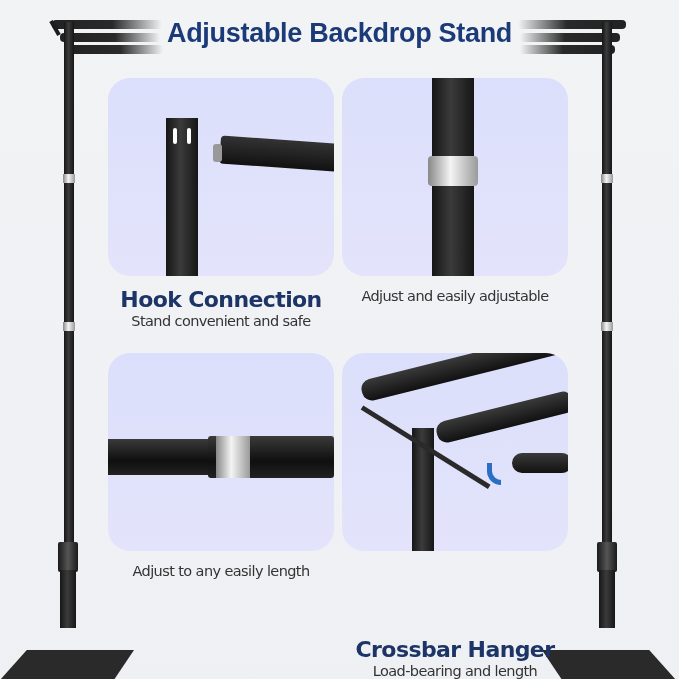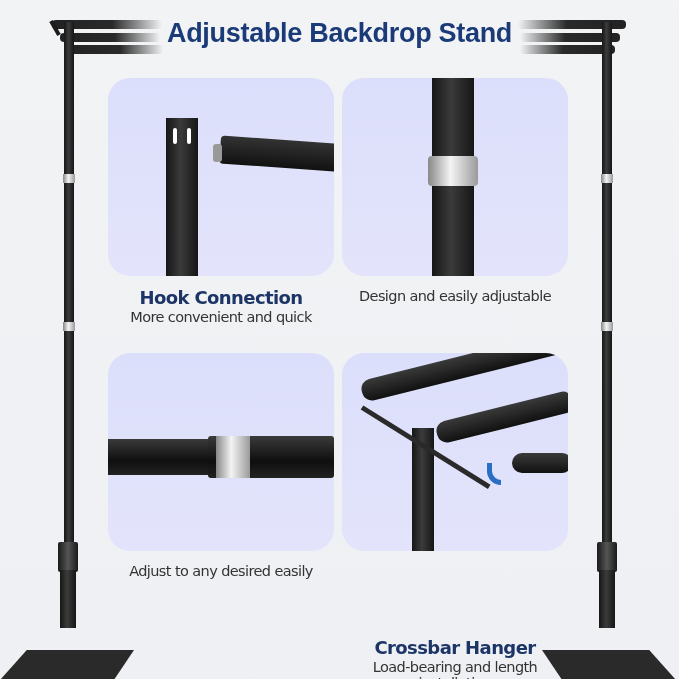--- a/index.html
+++ b/index.html
@@ -23,21 +23,21 @@
   .ring { position: absolute; height: 9px;
     background: linear-gradient(90deg, #888 0%, #f4f4f4 45%, #9a9a9a 100%); }
   .collar { position: absolute; background: linear-gradient(90deg, #1a1a1a 0%, #555 50%, #1a1a1a 100%); border-radius: 2px; }
   .base { position: absolute; background: #2a2a2a; }
   .card {
     position: absolute; width: 226px; height: 198px; border-radius: 22px;
     background: linear-gradient(180deg, #dcdffb 0%, #e3e4fb 100%);
     overflow: hidden;
   }
   .cap { position: absolute; width: 240px; text-align: center; }
-  .cap .h { font-size: 18px; font-weight: bold; color: #1c3466; font-family: "DejaVu Sans", sans-serif; letter-spacing: -0.6px; }
+  .cap .h { font-size: 22px; font-weight: bold; color: #1c3466; font-family: "DejaVu Sans", sans-serif; letter-spacing: -0.6px; }
   .cap .s { font-size: 14.5px; color: #333; font-family: "DejaVu Sans", sans-serif; letter-spacing: -0.6px; margin-top: 1px; }
   .blk { position: absolute; background: #1c1c1c; }
 </style>
 </head>
 <body>
 
 <div class="title">Adjustable Backdrop Stand</div>
 
 <div>
   <div class="bar fade-l" style="left:52px; top:20px; width:110px;"></div>
@@ -73,42 +73,42 @@
   <div>
     <div class="pole" style="left:58px; top:40px; width:32px; height:160px;"></div>
     <div style="position:absolute; left:65px; top:50px; width:4px; height:16px; background:#fff; border-radius:2px;"></div>
     <div style="position:absolute; left:79px; top:50px; width:4px; height:16px; background:#fff; border-radius:2px;"></div>
     <div style="position:absolute; left:112px; top:62px; width:130px; height:28px; background:linear-gradient(180deg,#333,#111); transform:rotate(4deg); border-radius:4px;"></div>
     <div style="position:absolute; left:105px; top:66px; width:9px; height:18px; background:#999; border-radius:3px;"></div>
   </div>
 </div>
 <div class="cap" style="left:101px; top:287px;">
   <div class="h">Hook Connection</div>
-  <div class="s">More convenient and quick</div>
+  <div class="s">Stand convenient and safe</div>
 </div>
 
 <div class="card" style="left:342px; top:78px;">
   <div>
     <div class="pole" style="left:90px; top:0px; width:42px; height:200px;"></div>
     <div class="ring" style="left:86px; top:78px; width:50px; height:30px; border-radius:4px;"></div>
   </div>
 </div>
 <div class="cap" style="left:335px; top:287px;">
-  <div class="s">Design and easily adjustable</div>
+  <div class="s">Adjust and easily adjustable</div>
 </div>
 
 <div class="card" style="left:108px; top:353px;">
   <div>
     <div style="position:absolute; left:0; top:86px; width:226px; height:36px; background:linear-gradient(180deg,#3a3a3a,#0f0f0f 60%,#222);"></div>
     <div style="position:absolute; left:100px; top:83px; width:126px; height:42px; background:linear-gradient(180deg,#3a3a3a,#0f0f0f 60%,#222); border-radius:3px;"></div>
     <div class="ring" style="left:108px; top:83px; width:34px; height:42px;"></div>
   </div>
 </div>
 <div class="cap" style="left:101px; top:562px;">
-  <div class="s">Adjust to any desired easily</div>
+  <div class="s">Adjust to any easily length</div>
 </div>
 
 <div class="card" style="left:342px; top:353px;">
   <div>
     <div class="pole" style="left:70px; top:75px; width:22px; height:130px;"></div>
     <div style="position:absolute; left:20px; top:28px; width:210px; height:22px; background:linear-gradient(180deg,#3a3a3a,#111); transform:rotate(-14deg); transform-origin:left center; border-radius:10px;"></div>
     <div style="position:absolute; left:95px; top:70px; width:140px; height:22px; background:linear-gradient(180deg,#3a3a3a,#111); transform:rotate(-14deg); transform-origin:left center; border-radius:10px;"></div>
     <div style="position:absolute; left:20px; top:52px; width:150px; height:5px; background:#2a2a2a; transform:rotate(32deg); transform-origin:left center;"></div>
     <div style="position:absolute; left:170px; top:100px; width:60px; height:20px; background:linear-gradient(180deg,#3a3a3a,#111); border-radius:10px;"></div>
     <div style="position:absolute; left:145px; top:110px; width:14px; height:22px; border-left:5px solid #2a6fc4; border-bottom:5px solid #2a6fc4; border-radius:0 0 0 14px;"></div>

